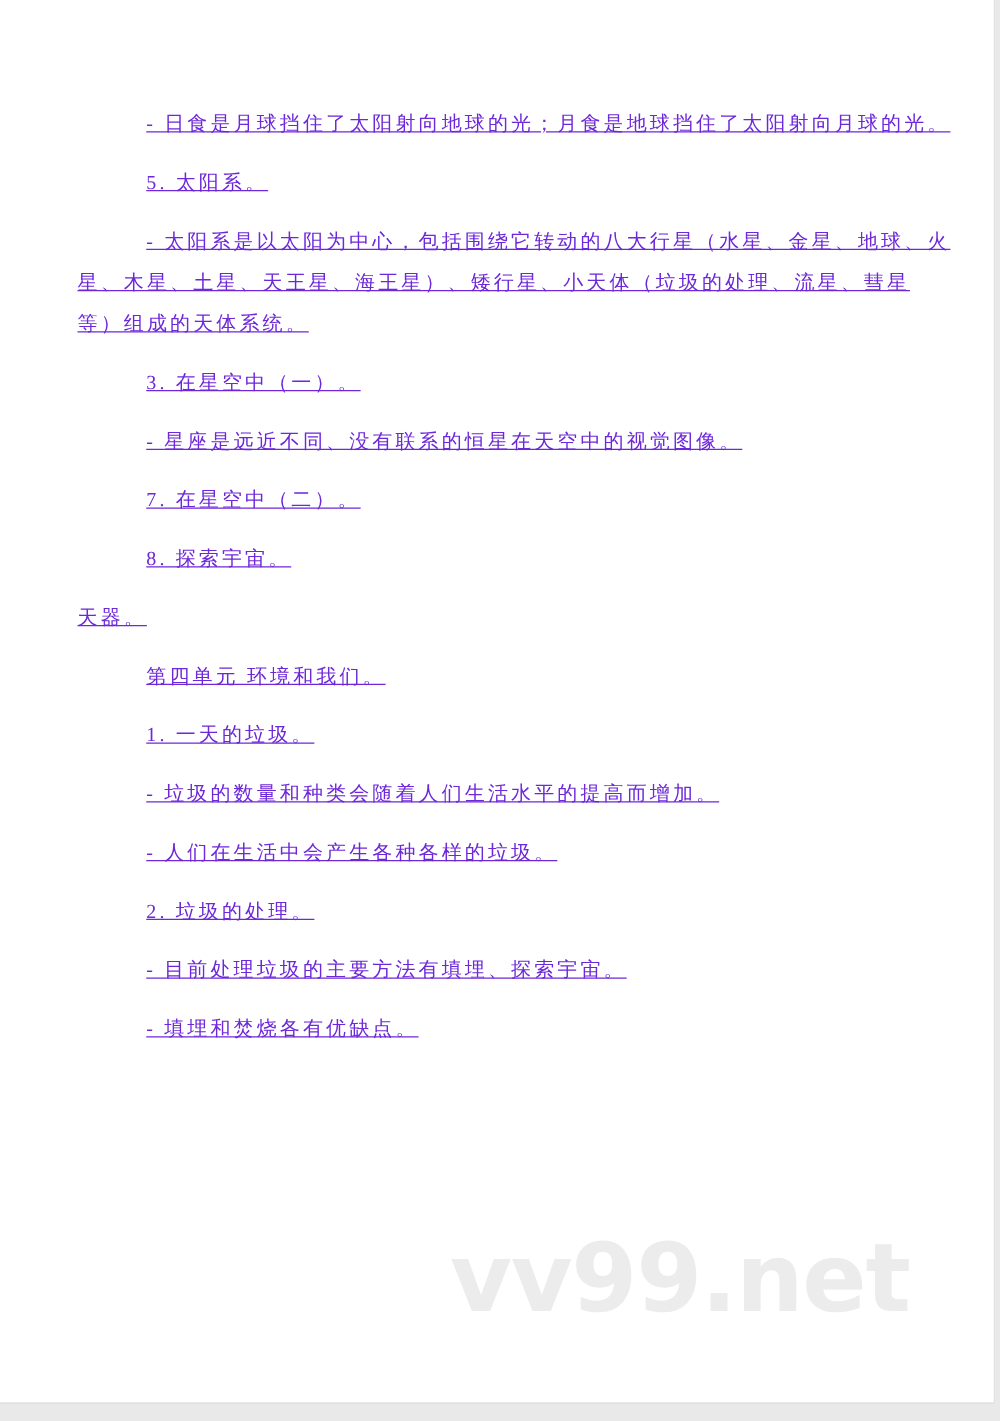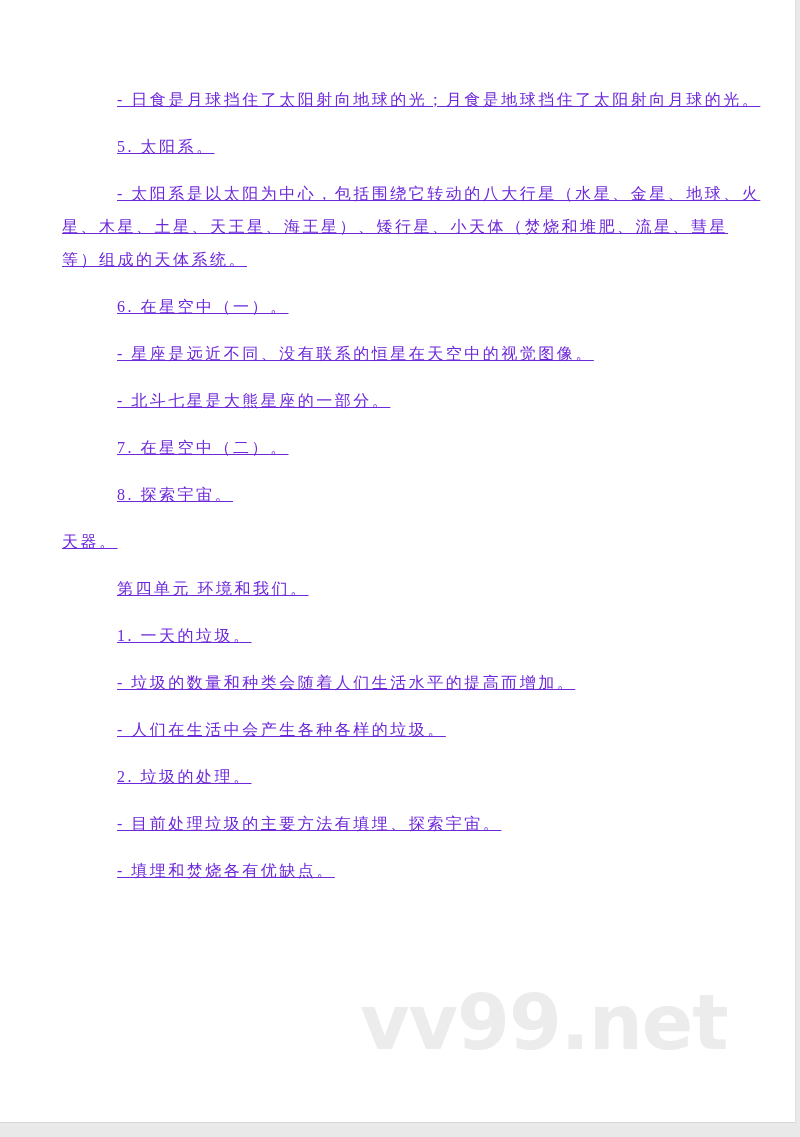--- a/index.html
+++ b/index.html
@@ -78,31 +78,28 @@
   <div class="page">
     <div class="doc-body">
         <p class="para bullet">
           <span class="line first">- 日食是月球挡住了太阳射向地球的光；月食是地球挡住了太阳射向月球的光。</span>
         </p>
         <p class="para numbered">
           <span class="line first">5.  太阳系。</span>
         </p>
         <p class="para bullet">
           <span class="line first">- 太阳系是以太阳为中心，包括围绕它转动的八大行星（水星、金星、地球、火</span>
-          <span class="line">星、木星、土星、天王星、海王星）、矮行星、小天体（焚烧和堆肥、流星、彗星</span>
+          <span class="line">星、木星、土星、天王星、海王星）、矮行星、小天体（垃圾的处理、流星、彗星</span>
           <span class="line">等）组成的天体系统。</span>
         </p>
         <p class="para numbered">
-          <span class="line first">6.  在星空中（一）。</span>
+          <span class="line first">3.  在星空中（一）。</span>
         </p>
         <p class="para bullet">
           <span class="line first">- 星座是远近不同、没有联系的恒星在天空中的视觉图像。</span>
-        </p>
-        <p class="para bullet">
-          <span class="line first">- 北斗七星是大熊星座的一部分。</span>
         </p>
         <p class="para numbered">
           <span class="line first">7.  在星空中（二）。</span>
         </p>
         <p class="para numbered">
           <span class="line first">8.  探索宇宙。</span>
         </p>
         <p class="para bullet">
           <span class="line">天器。</span>
         </p>

